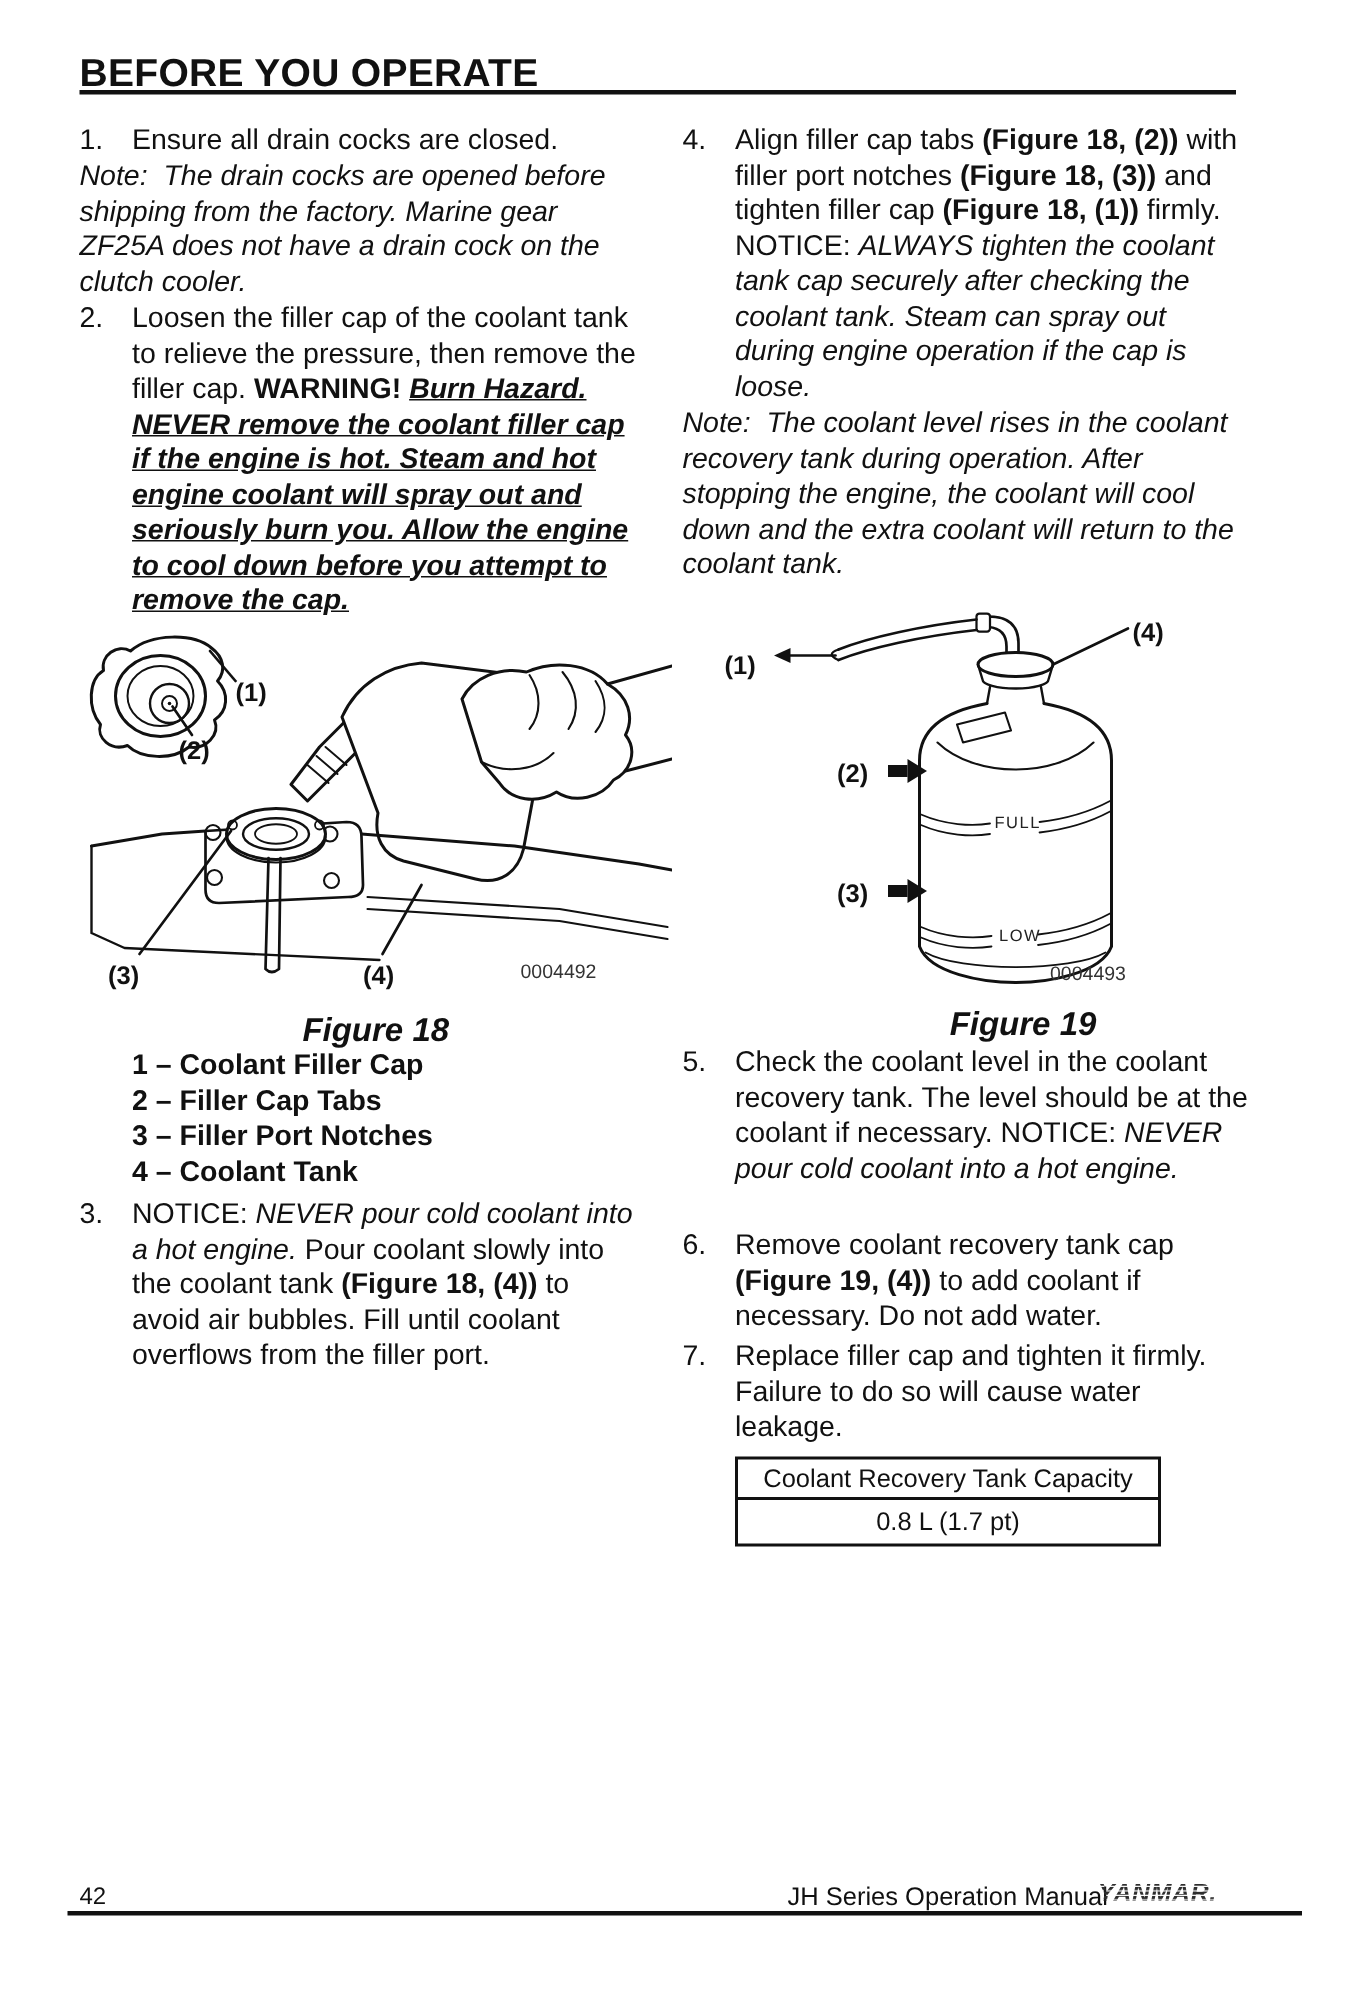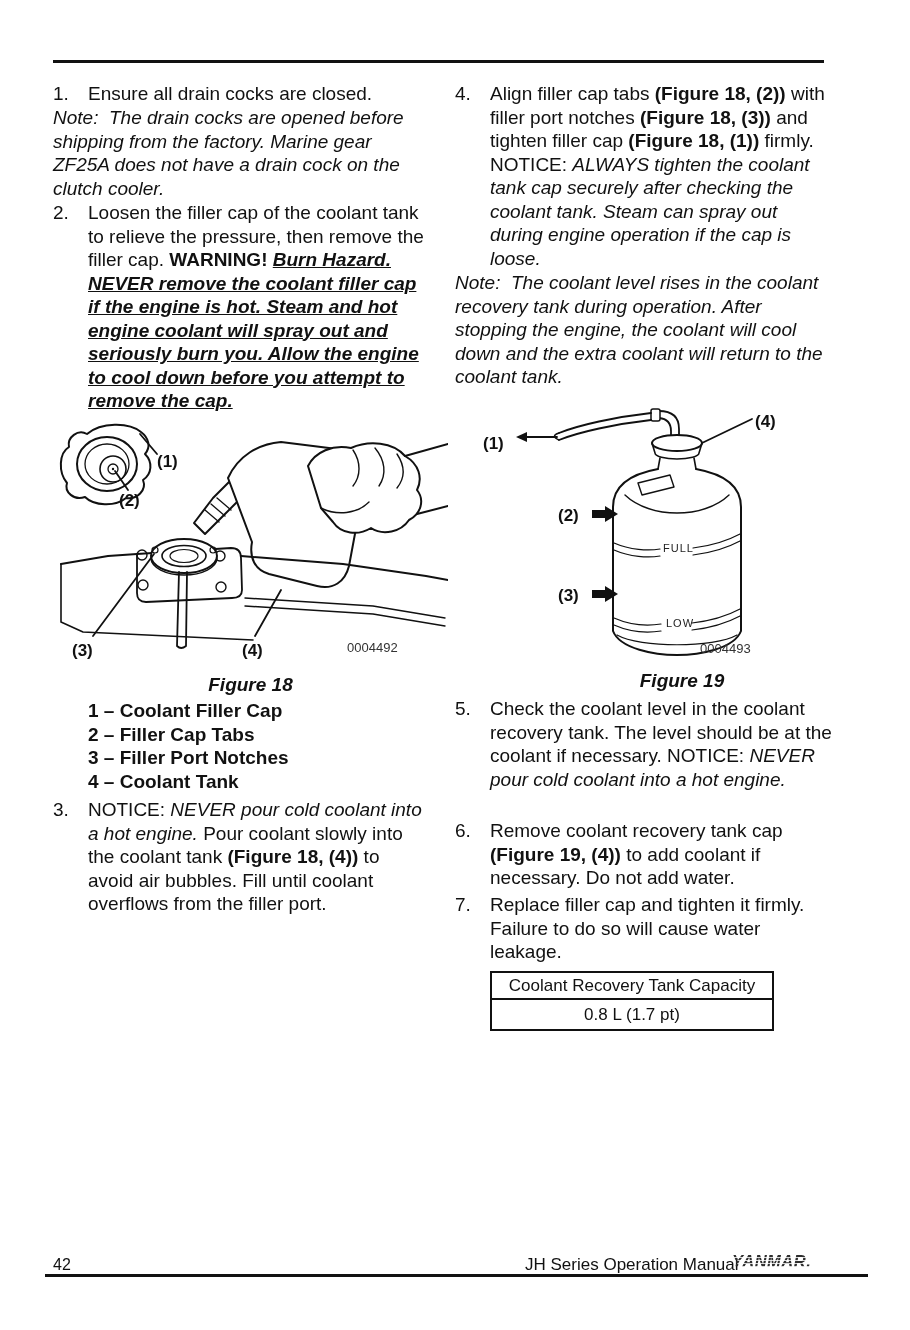--- a/index.html
+++ b/index.html
@@ -8,39 +8,40 @@
   .abs{position:absolute;}
   .title{font-size:26px;font-weight:bold;letter-spacing:.2px;}
   .rule{background:#111;}
   .li{display:flex;}
   .num{width:35px;flex:none;font-size:19px;line-height:23.5px;}
   .lines{font-size:19px;line-height:23.5px;}
   .ln{white-space:pre;}
   .s-b{font-weight:700;}
   .s-i{font-style:italic;}
   .s-bi{font-weight:700;font-style:italic;text-decoration:underline;}
-  .caption{font-size:19px;font-weight:700;font-style:italic;text-align:center;}
+  .caption{font-size:22px;font-weight:700;font-style:italic;text-align:center;}
   .legend{padding-left:35px;}
   .figsvg{position:absolute;}
   .figsvg text{font-family:"Liberation Sans",sans-serif;}
   .flabel{font-size:17px;font-weight:700;fill:#111;}
   .fmark{font-size:11px;letter-spacing:1px;fill:#222;}
   .fid{font-size:13px;fill:#333;}
   .cap-table{position:absolute;border:2px solid #111;text-align:center;background:#fff;}
   .cap-th{font-weight:400;font-size:17px;padding:3px 16px 2px;border-bottom:2px solid #111;}
   .cap-td{font-size:17px;padding:5px 4px 4px;}
   .f-page{font-size:16px;}
   .f-manual{font-size:17px;}
   .f-copy{font-size:15.5px;width:910px;text-align:center;color:#222;}
 </style>
 </head>
 <body>
 
 <div class="page">
 
+  <div class="abs title" style="left:53px;top:33px;">BEFORE YOU OPERATE</div>
   <div class="abs rule" style="left:53px;top:60px;width:771px;height:3px;"></div>
 
   <div class="abs li" style="left:53px;top:82px;width:395px;">
     <span class="num">1.</span>
     <div class="lines">
         <div class="ln"><span class="s-n">Ensure all drain cocks are closed.</span></div>
       </div>
   </div>
 
   <div class="abs lines" style="left:53px;top:106px;width:400px;">

